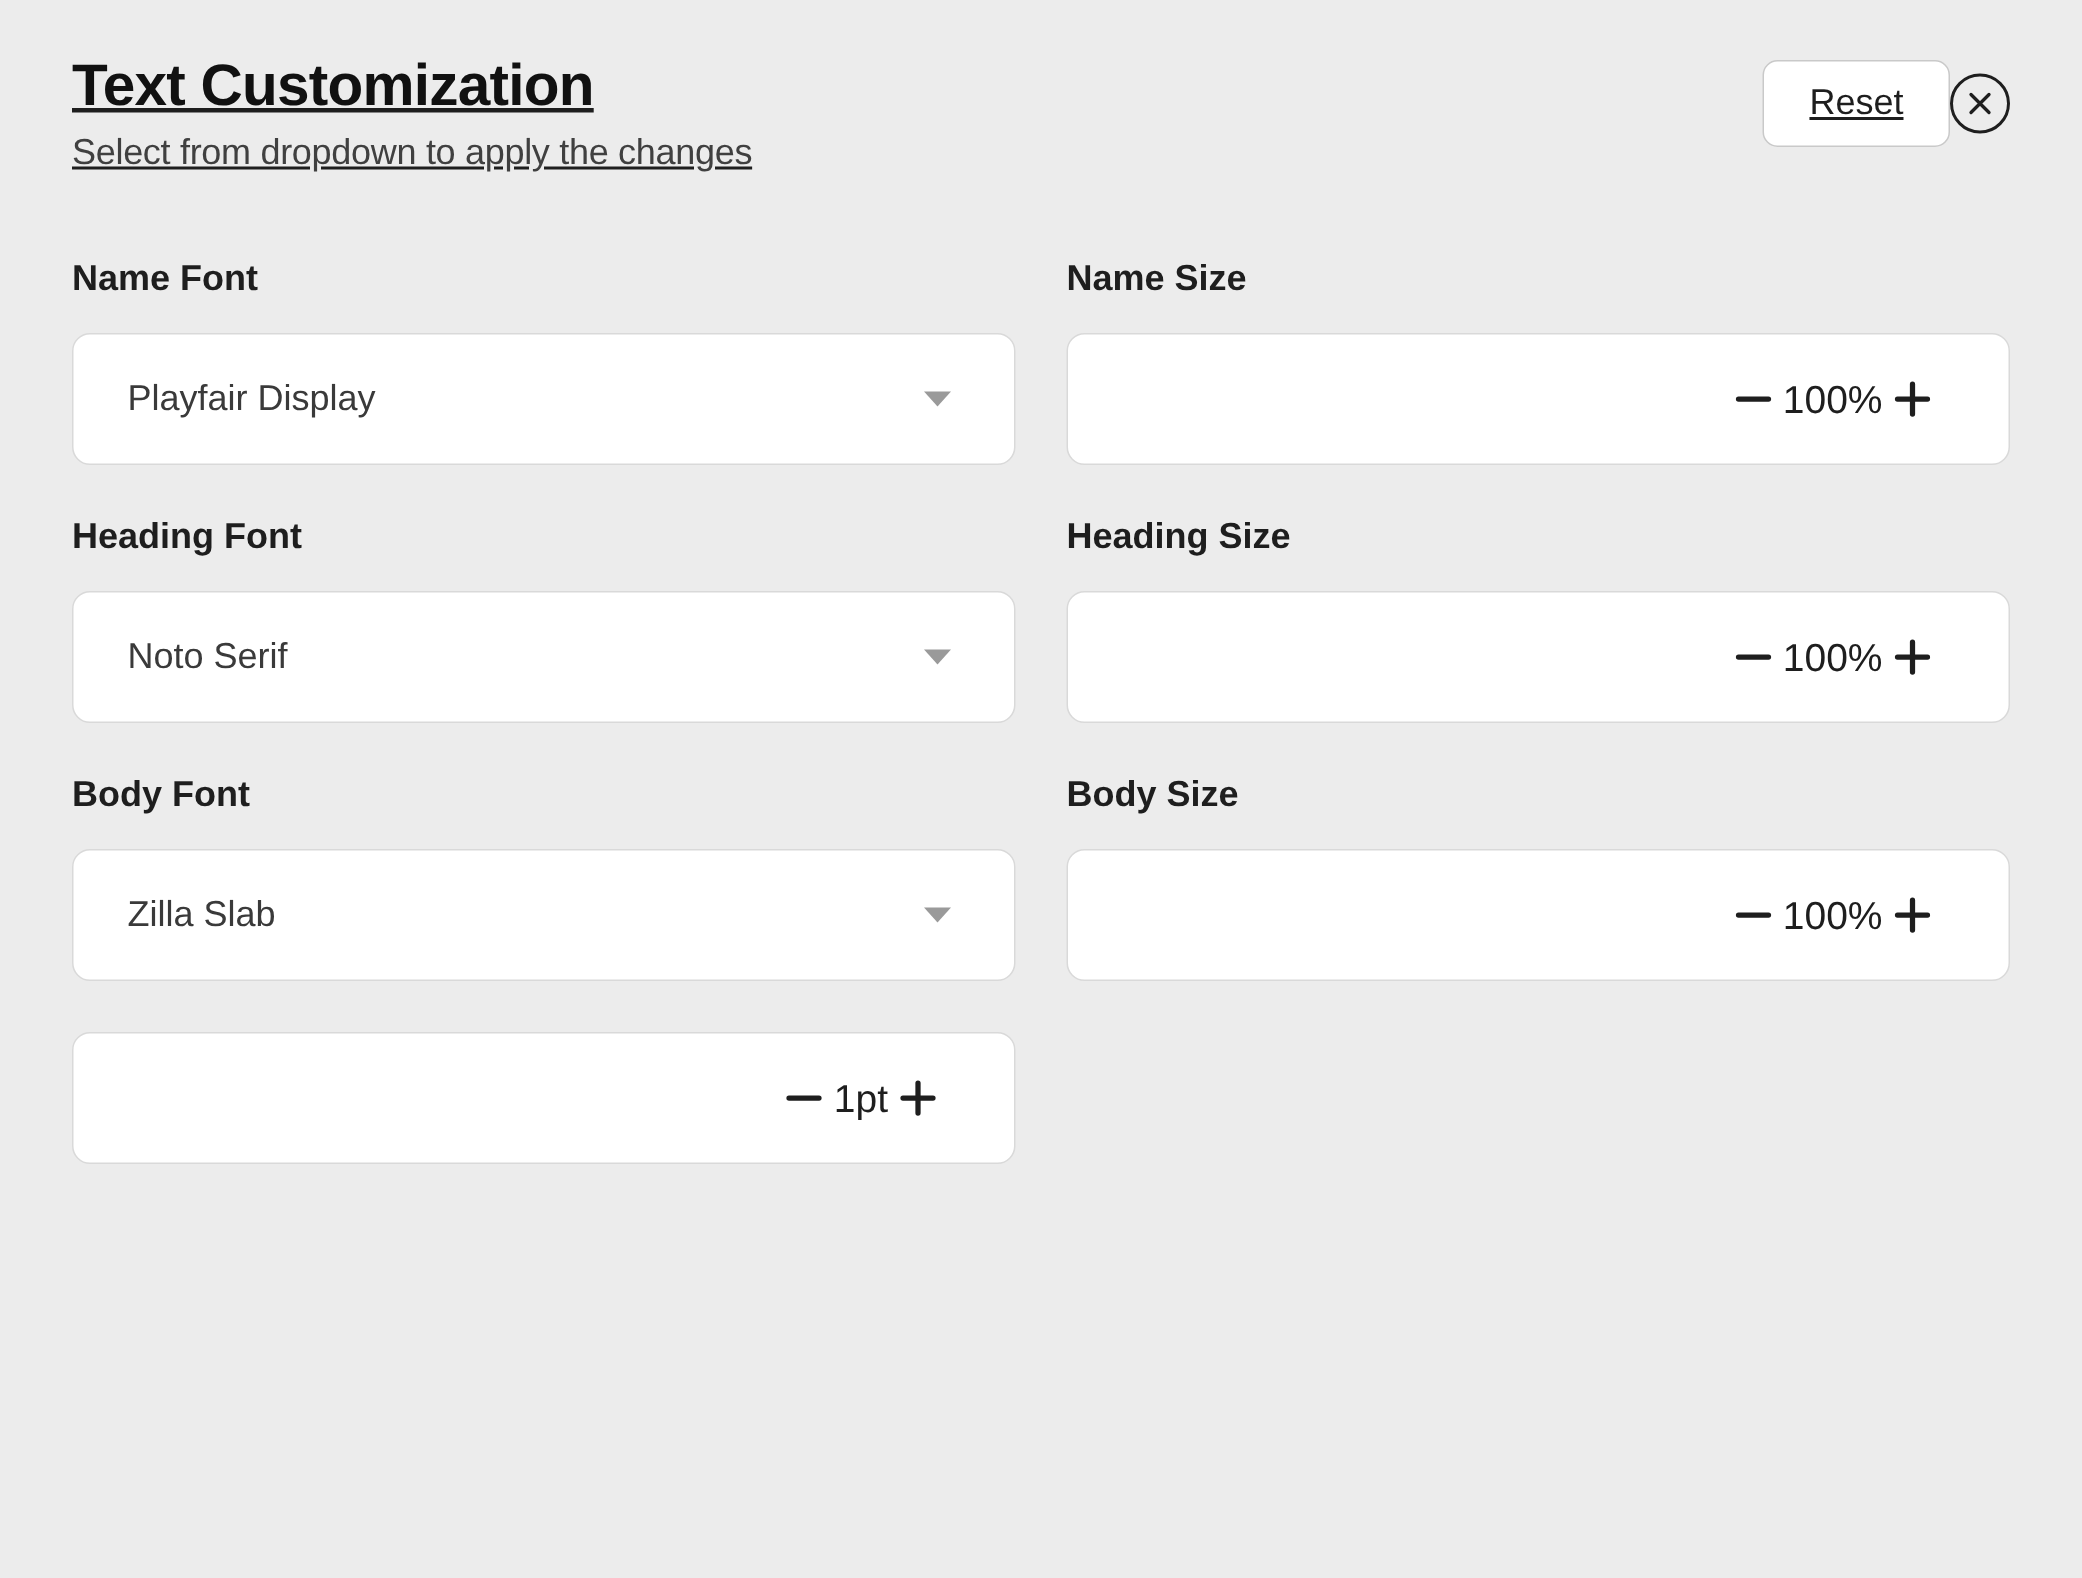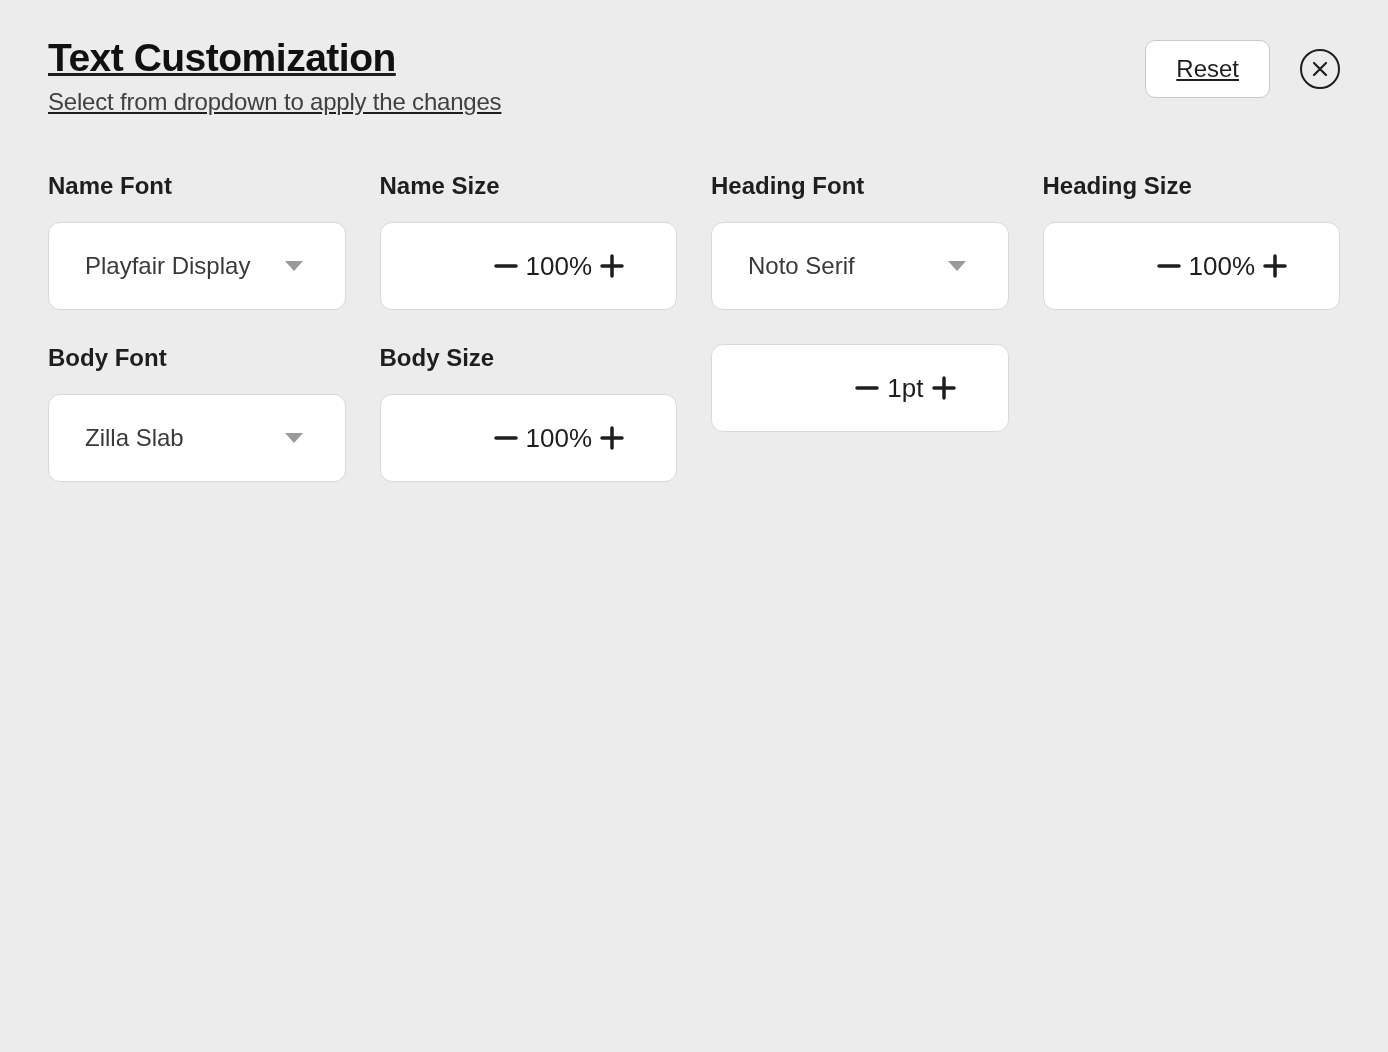--- a/index.html
+++ b/index.html
@@ -33,21 +33,20 @@
   }
   .subtitle {
     font-size: 24px;
     font-weight: 400;
     color: #404040;
     letter-spacing: -0.2px;
   }
   .header-actions {
     display: flex;
     align-items: center;
-    gap: 30px;
     padding-top: 4px;
   }
   .reset-btn {
     background: #FFFFFF;
     border: 1px solid #C9C9C9;
     border-radius: 10px;
     padding: 14px 30px;
     font-size: 24px;
     color: #1E1E1E;
     cursor: pointer;
@@ -60,21 +59,21 @@
     background: transparent;
     display: flex;
     align-items: center;
     justify-content: center;
     cursor: pointer;
   }
   .close-btn svg { width: 16px; height: 16px; }
 
   .grid {
     display: grid;
-    grid-template-columns: 1fr 1fr 1fr 1fr;
+    grid-template-columns: 1fr 1fr;
     column-gap: 60px;
     row-gap: 60px;
     gap: 34px;
   }
   .field { }
   .field-label {
     font-size: 24px;
     font-weight: 700;
     color: #1E1E1E;
     margin-bottom: 22px;

